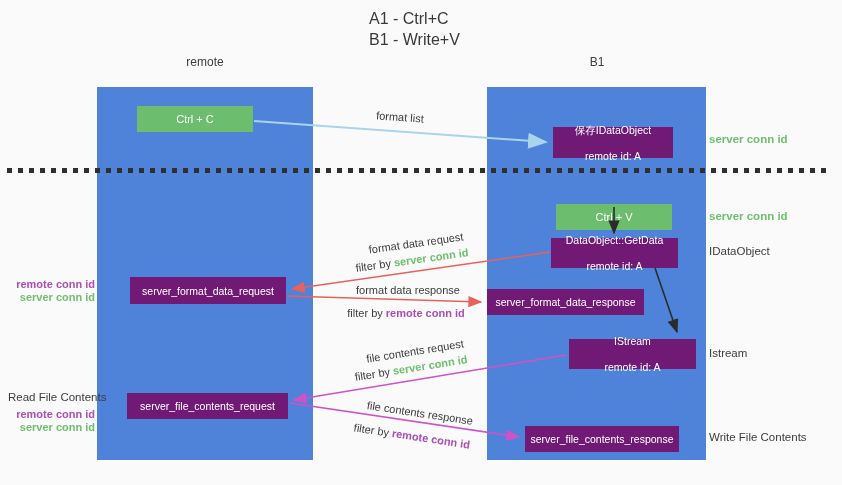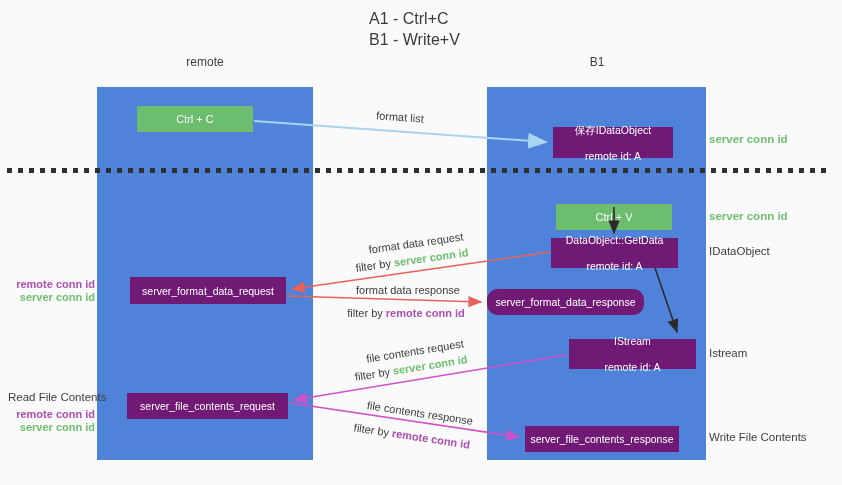--- a/index.html
+++ b/index.html
@@ -80,21 +80,21 @@
 
   <div class="node orange" style="left:551px;top:238px;width:127px;height:30px;">
     <span>DataObject::GetData</span>
     <span>remote id: A</span>
   </div>
 
   <div class="node orange" style="left:130px;top:277px;width:156px;height:27px;">
     <span>server_format_data_request</span>
   </div>
 
-  <div class="node orange" style="left:487px;top:289px;width:157px;height:26px;border-radius:11px;">
+  <div class="node orange" style="left:487px;top:289px;width:157px;height:26px;">
     <span>server_format_data_response</span>
   </div>
 
   <div class="node orange" style="left:569px;top:339px;width:127px;height:30px;">
     <span>IStream</span>
     <span>remote id: A</span>
   </div>
 
   <div class="node orange" style="left:525px;top:426px;width:154px;height:26px;">
     <span>server_file_contents_response</span>

